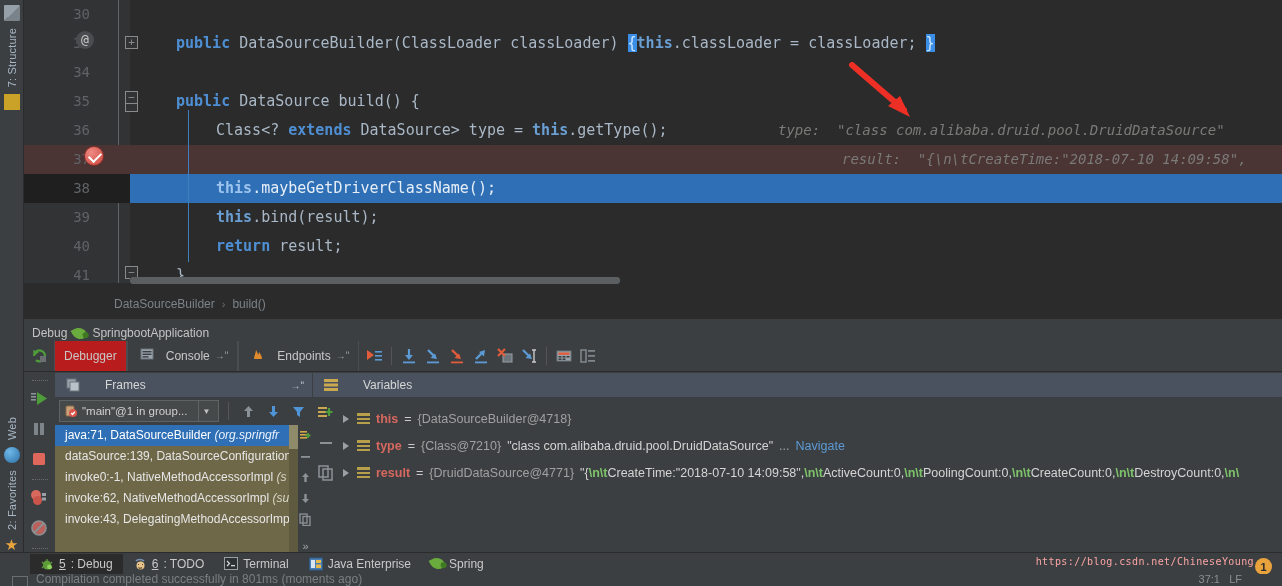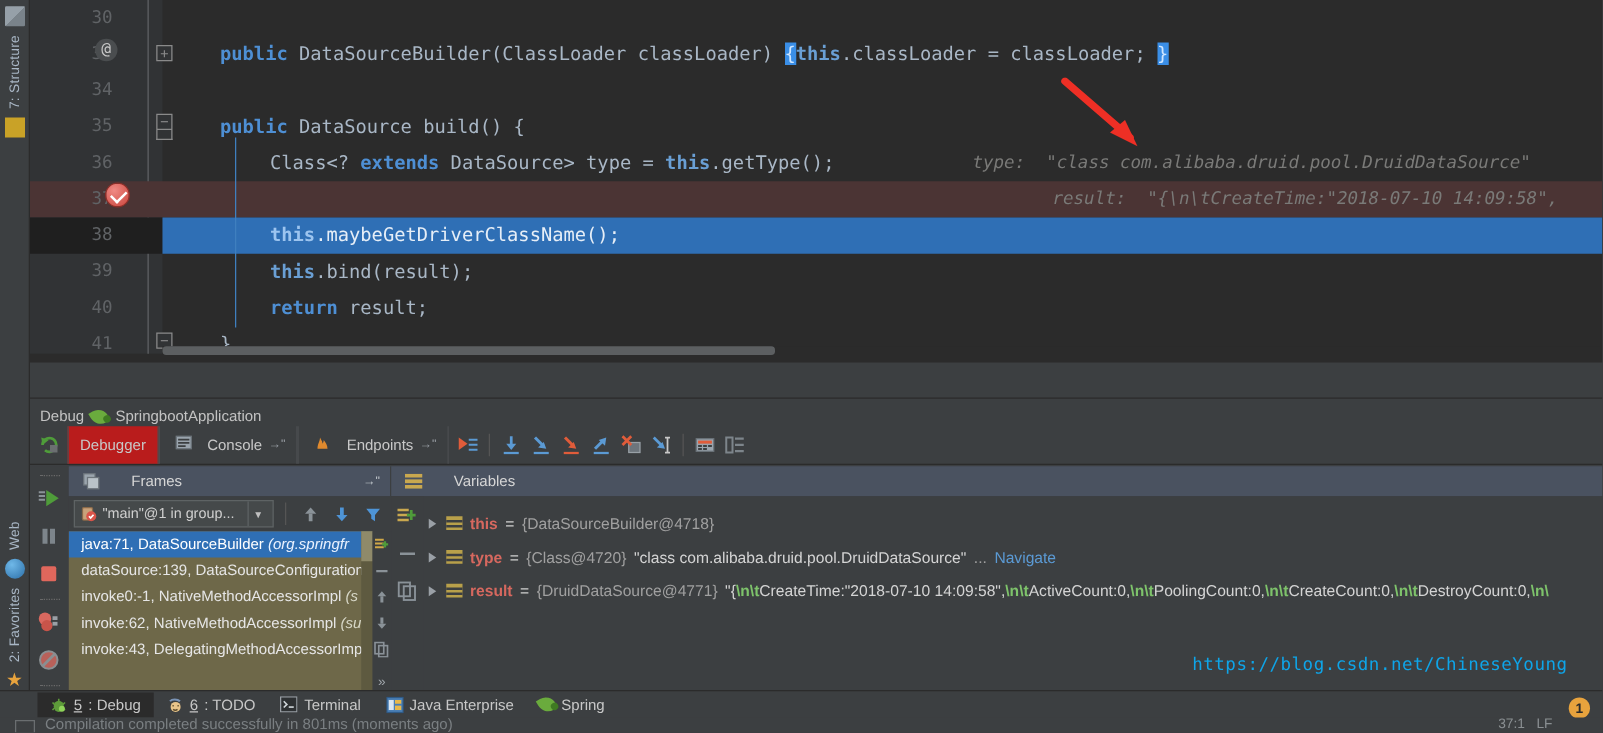--- a/index.html
+++ b/index.html
@@ -201,22 +201,22 @@
   .ellip{color:#a0a0a0;}
 
   
   .statusbar{
     position:absolute;left:0;top:552px;width:1282px;height:22px;background:#3c3f41;
     border-top:1px solid #2b2b2b;display:flex;align-items:center;
   }
   .sb-tab{display:flex;align-items:center;gap:5px;height:20px;padding:0 10px;font-size:12px;color:#c8c8c8;}
   .sb-tab.active{background:#2b2b2b;}
   .watermark{
-    position:absolute;right:28px;top:524px;font-family:"DejaVu Sans Mono",monospace;
-    font-size:14px;color:#0ea5e9;letter-spacing:.4px;
+    position:absolute;right:28px;top:556px;font-family:"DejaVu Sans Mono",monospace;
+    font-size:10px;color:#fca5a5;letter-spacing:.4px;
   }
   .warn-badge{
     position:absolute;right:10px;top:558px;width:17px;height:17px;border-radius:50%;
     background:#e8a33d;color:#2b2b2b;font-size:11px;font-weight:bold;
     display:flex;align-items:center;justify-content:center;
   }
   .bottom-strip{
     position:absolute;left:0;top:574px;width:1282px;height:12px;background:#3c3f41;
     overflow:hidden;
   }
@@ -298,20 +298,25 @@
     <svg class="red-arrow" viewBox="0 0 70 62">
       <line x1="4" y1="3" x2="56" y2="48" stroke="#ee2f25" stroke-width="6" stroke-linecap="round"></line>
       <polygon points="62,55 40,44 52,34" fill="#ee2f25"></polygon>
     </svg>
 
     <div class="hscroll">
       <div class="hscroll-thumb"></div>
     </div>
   </div>
 
+  <div class="breadcrumb">
+    <span>DataSourceBuilder</span>
+    <span class="crumb-sep">›</span>
+    <span>build()</span>
+  </div>
 
   <div class="dbg-header">
     <span>Debug</span>
     <span class="spring-leaf"></span>
     <span>SpringbootApplication</span>
   </div>
 
   <div class="dbg-toolbar">
     <div class="rerun">
       <svg width="17" height="17" viewBox="0 0 17 17">
@@ -585,21 +590,21 @@
         <span class="vname">this</span>
         <span class="veq"> = </span>
         <span class="vref">{DataSourceBuilder@4718}</span>
       </div>
 
       <div class="var-row">
         <span class="tri"></span>
         <span class="var-ico"></span>
         <span class="vname">type</span>
         <span class="veq"> = </span>
-        <span class="vref">{Class@4720}</span>
+        <span class="vref">{Class@7210}</span>
         <span class="vstr"> "class com.alibaba.druid.pool.DruidDataSource"</span>
         <span class="ellip"> ... </span>
         <span class="navlink">Navigate</span>
       </div>
 
       <div class="var-row">
         <span class="tri"></span>
         <span class="var-ico"></span>
         <span class="vname">result</span>
         <span class="veq"> = </span>

